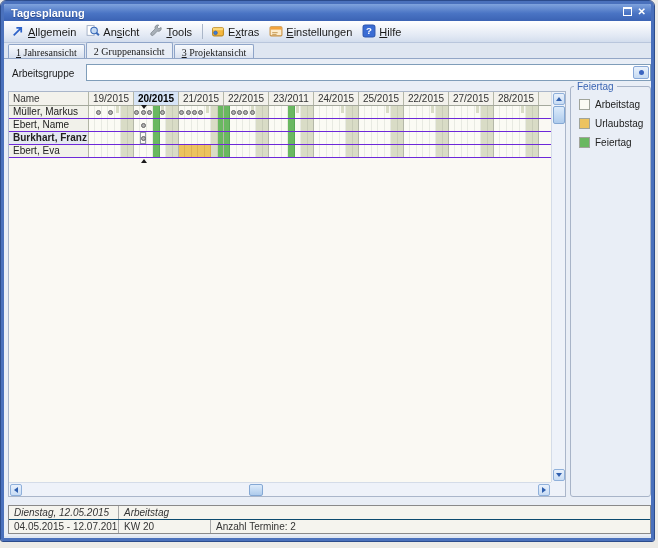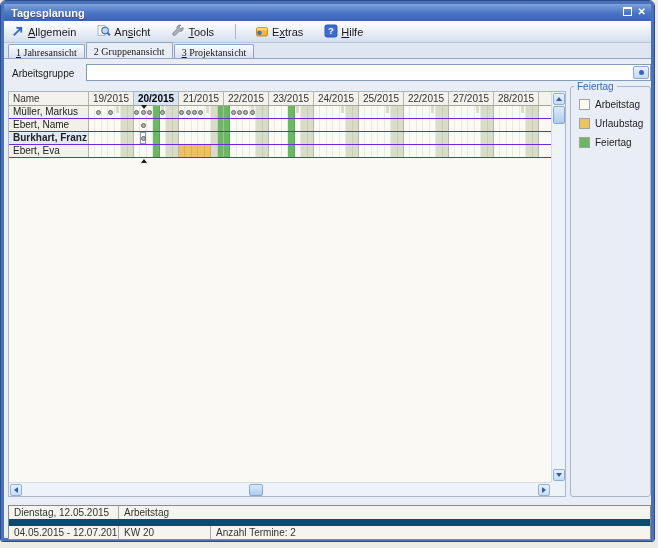--- a/index.html
+++ b/index.html
@@ -8,21 +8,21 @@
   .win{position:absolute;left:1px;top:1px;width:647px;height:534px;border:3px solid #4a71bc;outline:1px solid #2c4c8c;
        border-radius:5px 5px 2px 2px;background:#dfe6f1;}
   
   .titlebar{position:absolute;left:0;top:0;right:0;height:17px;display:flex;align-items:center;
             background:linear-gradient(#7fa3dd,#4a74c4 55%,#3b63b4);border-radius:2px 2px 0 0;}
   .titlebar .t{color:#fff;font-size:11px;font-weight:bold;padding-left:7px;text-shadow:0 1px 1px #2a4a8a;}
   .wbtns{position:absolute;right:5px;top:2px;display:flex;gap:6px;align-items:center;}
   .btn-restore{width:9px;height:9px;border:1px solid #fff;border-top:2px solid #fff;box-sizing:border-box;}
   .btn-close{color:#fff;font-size:10px;font-weight:bold;line-height:11px;}
   
-  .menubar{position:absolute;left:0;top:17px;right:0;height:21px;display:flex;align-items:center;gap:13px;
+  .menubar{position:absolute;left:0;top:17px;right:0;height:21px;display:flex;align-items:center;gap:2px;
            background:linear-gradient(#ffffff,#e2e9f4 70%,#d3dded);border-bottom:1px solid #b9c6dc;padding-left:4px;}
   .menu-item{display:flex;align-items:center;gap:3px;padding:1px 5px 1px 3px;font-size:11px;color:#1a1a1a;cursor:default;}
   .menu-item svg{width:14px;height:14px;}
   .msep{width:1px;height:15px;background:#aab6c8;margin:0 3px;}
   
   .tabstrip{position:absolute;left:4px;top:38px;height:16px;display:flex;gap:1px;z-index:2;}
   .tab{font-size:10px;color:#1a1a1a;padding:2px 7px 1px 7px;border:1px solid #8ea4c8;border-bottom:none;
        border-radius:2px 2px 0 0;background:linear-gradient(#f8fafd,#d9e1ef);margin-top:2px;font-family:Liberation Serif, serif;}
   .tab.active{background:#e9eef6;margin-top:0;padding-top:3px;position:relative;z-index:3;}
   .tabpage{position:absolute;left:0;right:0;top:54px;bottom:2px;background:#e9eef6;border-top:1px solid #93a6c6;z-index:1;}
@@ -80,21 +80,21 @@
   .legend-title{position:absolute;left:570px;top:77px;font-size:10px;color:#3c66b4;background:#e9eef6;
                 padding:0 3px;z-index:3;}
   .legend-item{display:flex;align-items:center;gap:5px;margin:8px 0 0 8px;}
   .legend-item:first-child{margin-top:12px;}
   .swatch{width:11px;height:11px;border:1px solid #a0a49a;box-sizing:border-box;}
   .legend-item span{font-size:10px;color:#222;}
   
   .statusbar{position:absolute;left:4px;top:501px;width:643px;border:1px solid #8a8a8a;box-sizing:border-box;
              background:#f5f4ee;z-index:2;}
   .s-row{display:flex;height:13px;}
-  .s-row:first-child{border-bottom:7px solid #0c4a6e;}
+  .s-row:first-child{border-bottom:1px solid #0c4a6e;font-style:italic;}
   .s-cell{box-sizing:border-box;border-right:1px solid #a8a8a8;font-size:10px;color:#333;
           padding:1px 4px 0 5px;white-space:nowrap;overflow:hidden;}
   .s-cell:last-child{border-right:none;flex:1;}
   u{text-decoration:underline;}
 </style>
 <style>.day.work{background:#fbfbf4} .day.free{background:#d9dcc6} .tick{background:#d9dcc6}
 .day.vacation{background:#ecc35f} .day.holiday{background:#6ab861}</style></head>
 <body>
 
 <div class="stage">
@@ -133,20 +133,28 @@
         <div class="menu-item">
           <span><svg viewBox="0 0 13 13">
               <rect x="1.5" y="3.5" width="10" height="7.5" rx="1.2" fill="#f5b73e" stroke="#c08a1e"></rect>
               <rect x="1.8" y="3.8" width="9.4" height="2" fill="#fcd97c"></rect>
               <circle cx="4.2" cy="8.2" r="1.7" fill="#3f7ed6" stroke="#2a5aa8" stroke-width=".6"></circle>
             </svg></span>
           <span>E<u>x</u>tras</span>
         </div>
         <div class="menu-item">
           <span><svg viewBox="0 0 13 13">
+              <rect x="1" y="2.5" width="11" height="8.5" rx="1" fill="#fdeccd" stroke="#c89040"></rect>
+              <rect x="1.3" y="2.8" width="10.4" height="2.4" fill="#f2a23c"></rect>
+              <path d="M3 8 h5 M3 9.8 h4" stroke="#d0a868" stroke-width="1"></path>
+            </svg></span>
+          <span><u>E</u>instellungen</span>
+        </div>
+        <div class="menu-item">
+          <span><svg viewBox="0 0 13 13">
               <rect x="1" y="1" width="11" height="11" rx="2" fill="#3a6cd4" stroke="#2c56b0"></rect>
               <text x="6.5" y="9.7" font-size="9" font-weight="bold" fill="#fff" text-anchor="middle" font-family="Liberation Sans,sans-serif">?</text>
             </svg></span>
           <span><u>H</u>ilfe</span>
         </div>
       </div>
 
     <div class="tabstrip">
         <div class="tab"><u>1</u> Jahresansicht</div>
         <div class="tab active">2 Gruppenansicht</div>
@@ -162,21 +170,21 @@
       </div>
     </div>
 
     <div class="grid-panel">
       <div class="g-header">
           <div class="h-name">Name</div>
           <div class="h-week">19/2015</div>
           <div class="h-week act">20/2015</div>
           <div class="h-week">21/2015</div>
           <div class="h-week">22/2015</div>
-          <div class="h-week">23/2015</div>
+          <div class="h-week">23/2011</div>
           <div class="h-week">24/2015</div>
           <div class="h-week">25/2015</div>
           <div class="h-week">22/2015</div>
           <div class="h-week">27/2015</div>
           <div class="h-week">28/2015</div>
           <div class="h-fill"></div>
         </div>
       <div class="grid-rows">
           <div class="g-row">
             <div class="name-cell">Müller, Markus</div>

